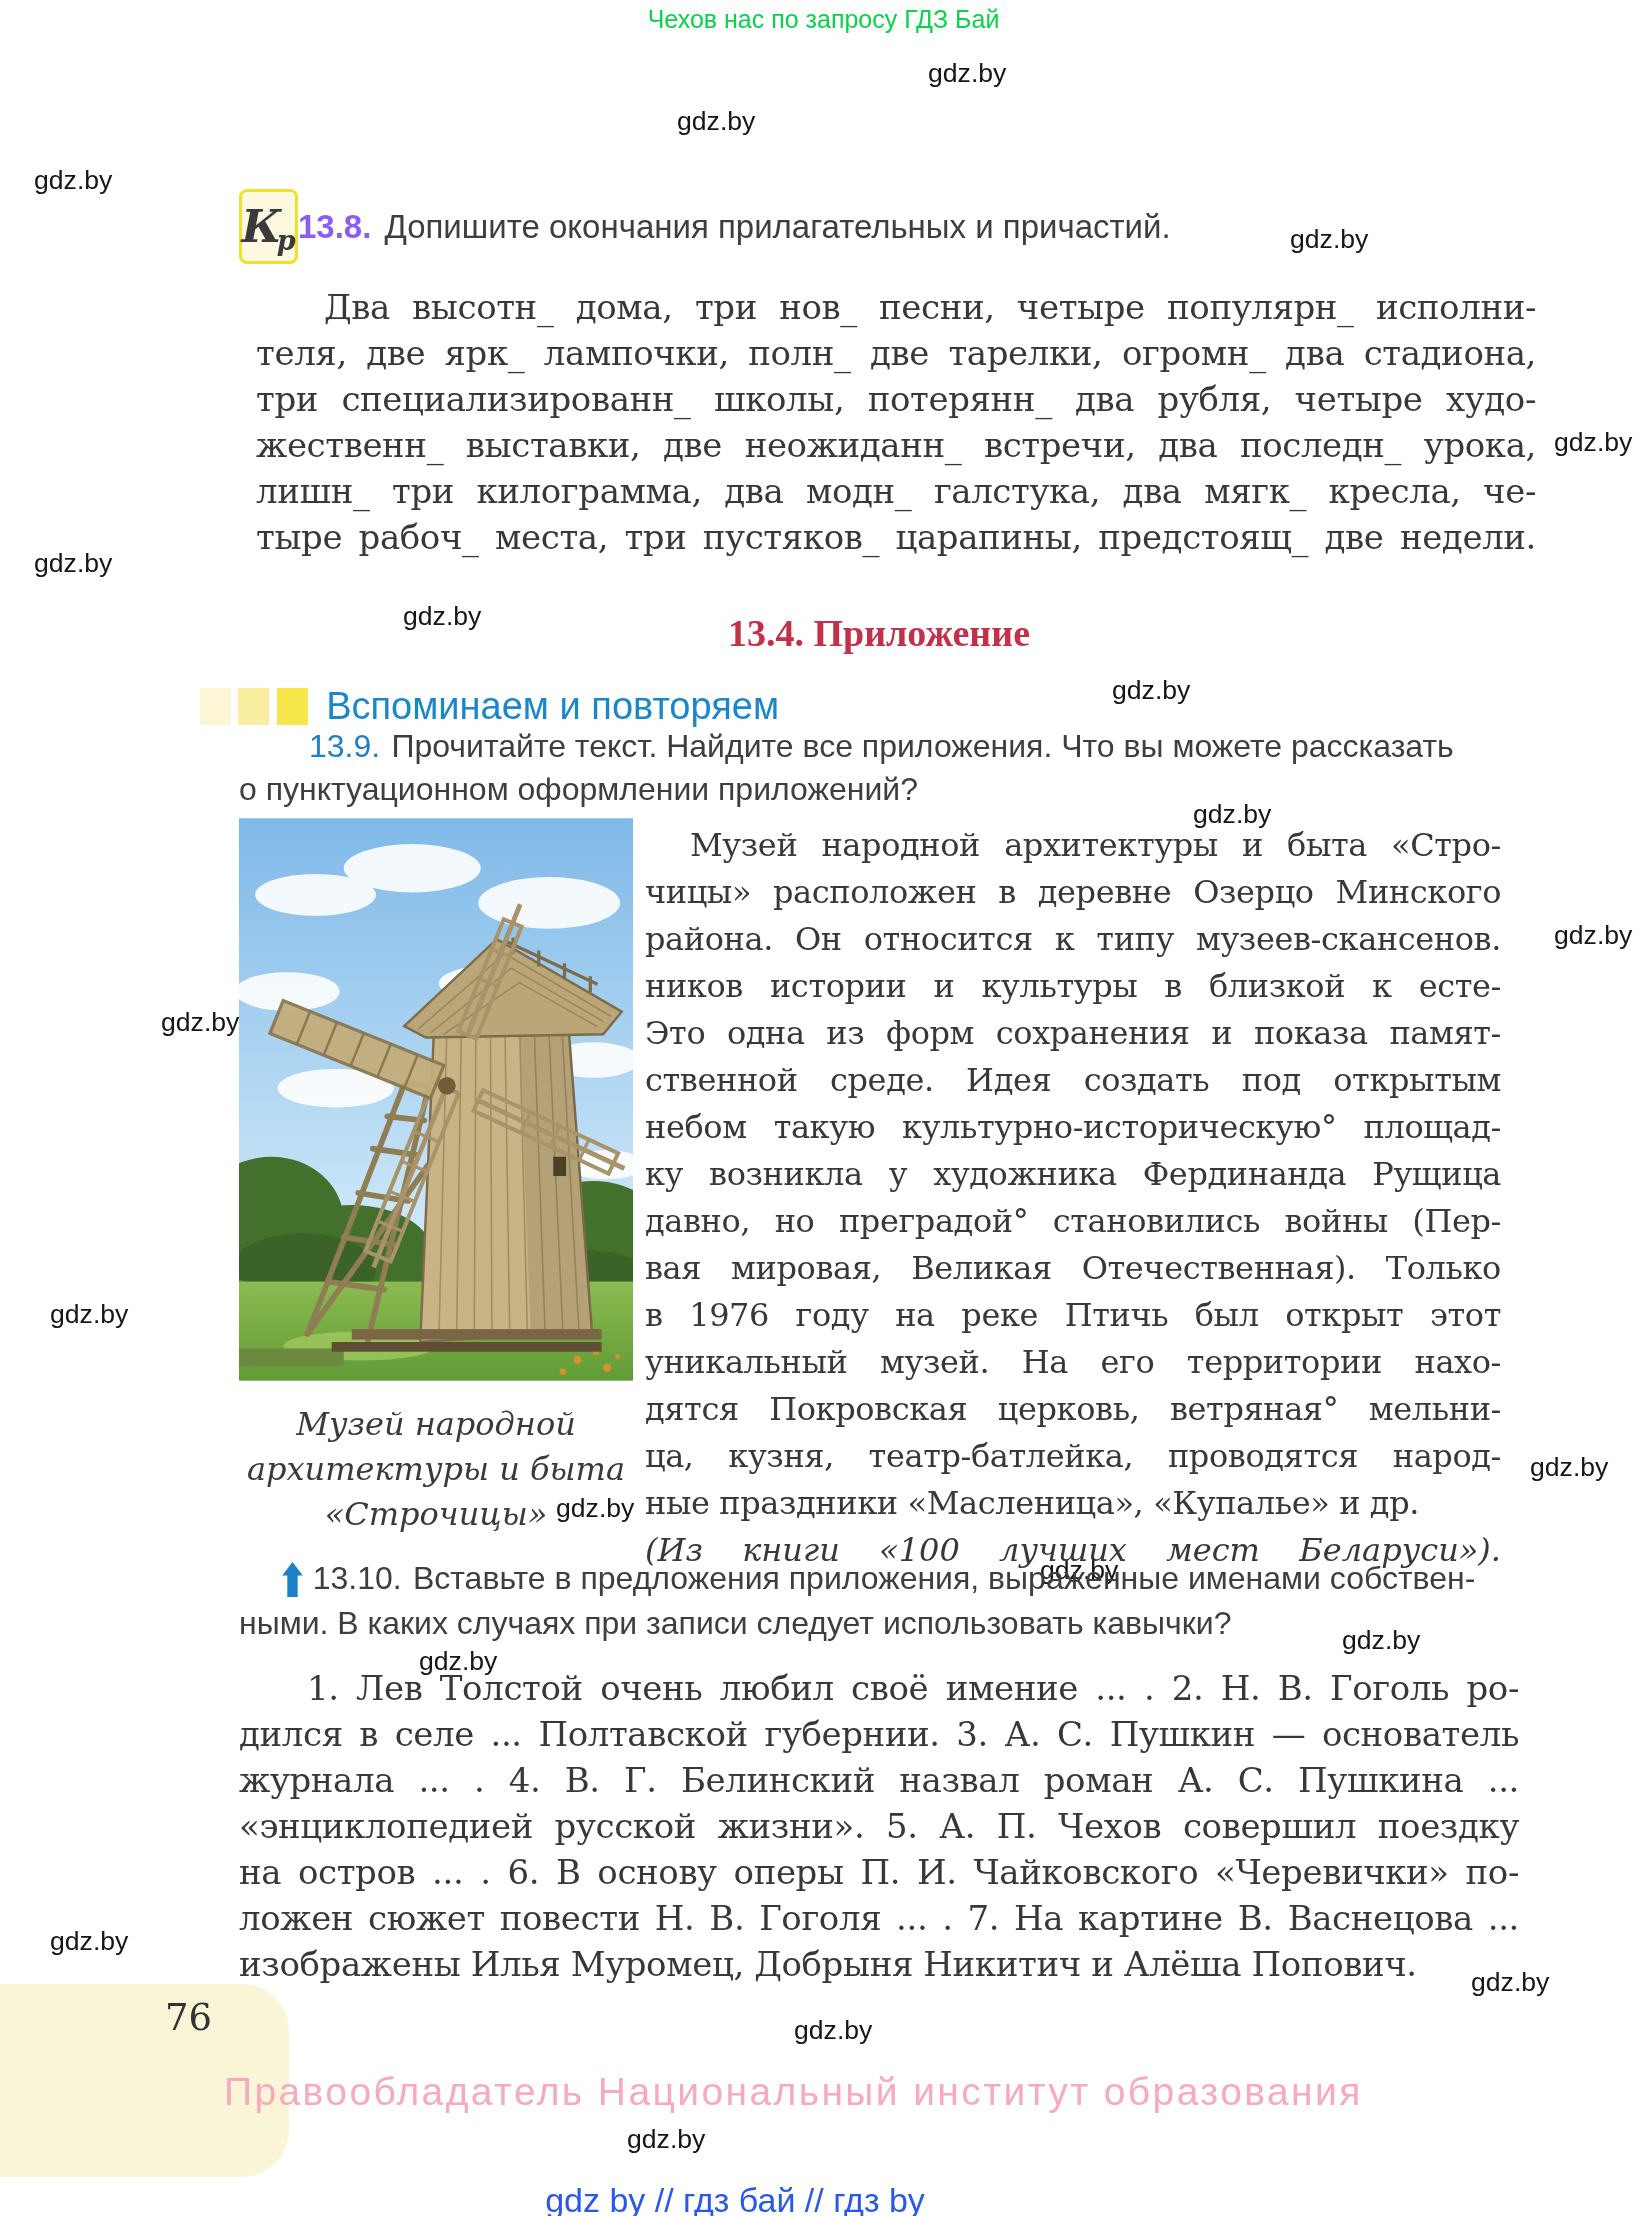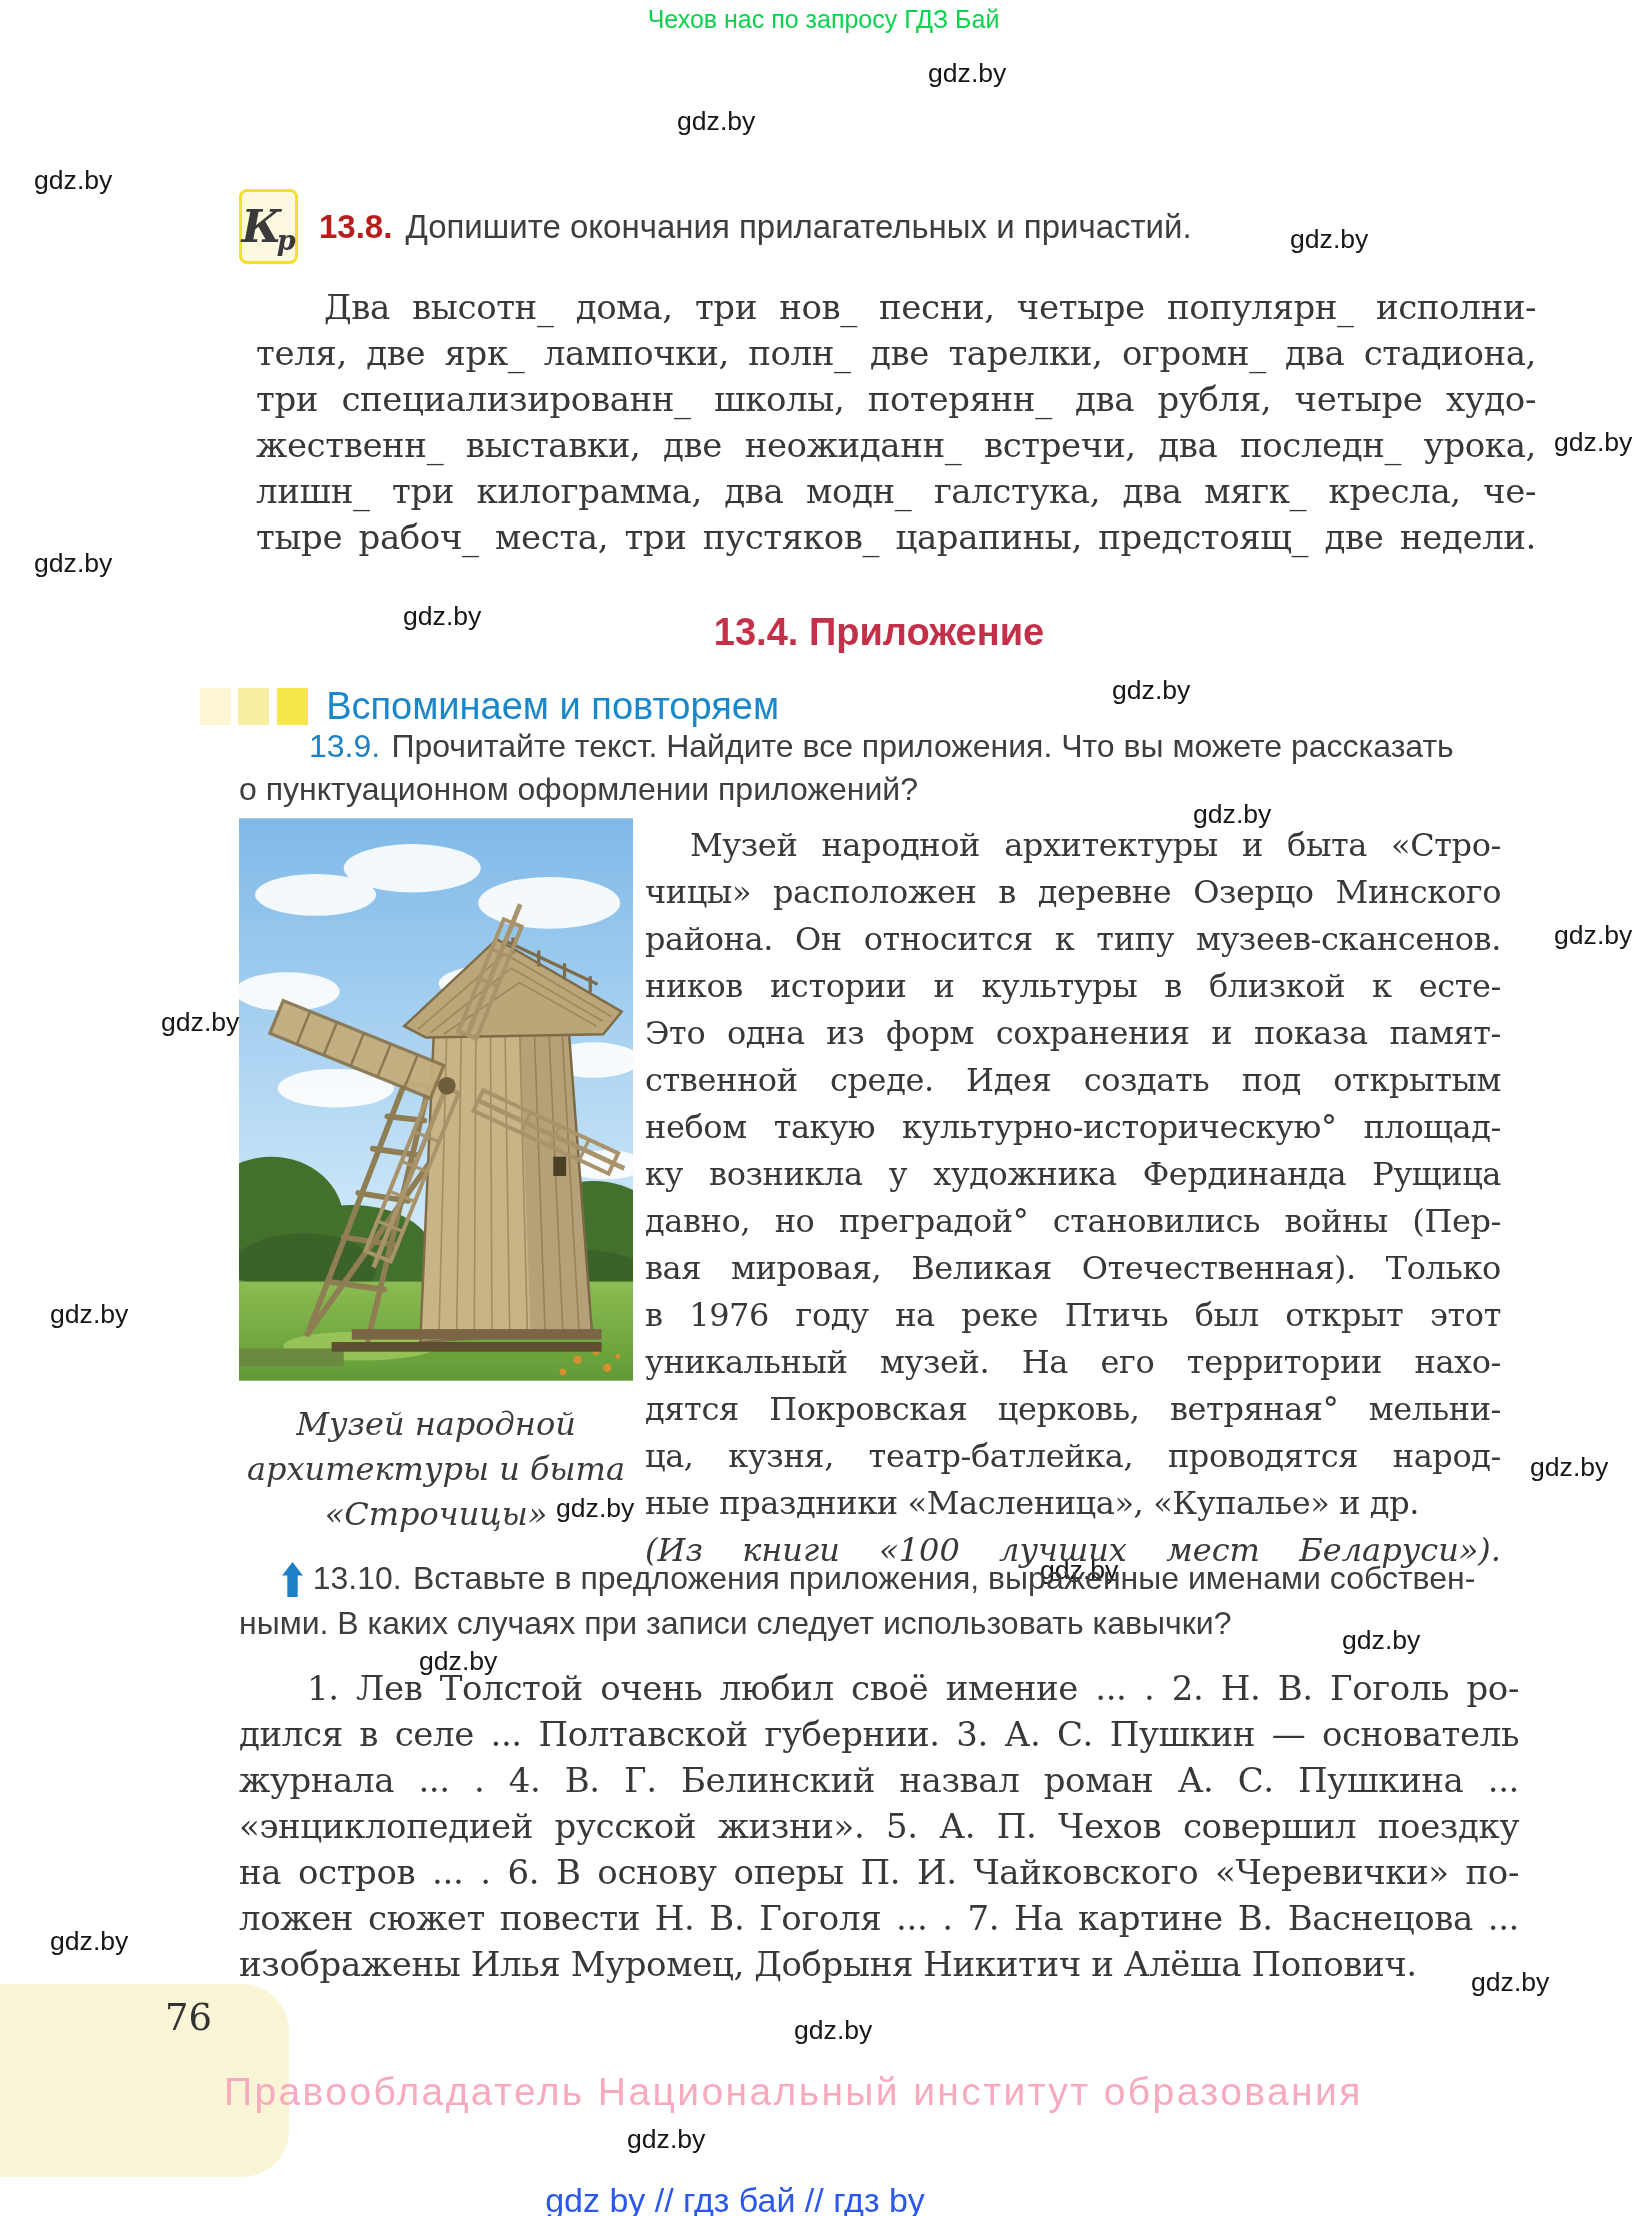--- a/index.html
+++ b/index.html
@@ -11,31 +11,31 @@
   
   .wm{position:absolute;font-size:26.6px;color:#161616;white-space:nowrap;
       font-family:Liberation Sans, sans-serif;}
   
   .ex138-head{position:absolute;left:239px;top:189px;display:flex;align-items:center;}
   .kr-box{width:53px;height:69px;border:3.2px solid #f2df2e;border-radius:8px;background:#fdf9e0;
           display:flex;align-items:center;justify-content:center;flex:0 0 auto;
           font-family:"DejaVu Serif",serif;font-style:italic;color:#3a3a3a;}
   .kr-k{font-size:44px;font-weight:600;line-height:1;}
   .kr-r{font-size:27px;font-weight:700;line-height:1;margin:27px 0 0 -4.8px;}
-  .ex-num{color:#b91c1c;font-weight:bold;font-size:33px;margin-left:21px;white-space:nowrap;}
+  .ex-num{color:#8b5cf6;font-weight:bold;font-size:33px;white-space:nowrap;}
   .ex-instr{color:#3e3e3e;font-size:33px;margin-left:13px;white-space:nowrap;}
   
   .serifpara{font-family:"DejaVu Serif",serif;font-size:34px;line-height:46px;
              color:#383838;letter-spacing:-0.4px;}
   .p138{position:absolute;left:221px;top:284px;width:1280px;margin-left:35px;}
   .p138 > div:first-child{text-indent:68px;}
   .jline{text-align:justify;text-align-last:justify;}
   
   .sec-title{position:absolute;top:611px;left:239px;width:1280px;text-align:center;
-             font-family:Liberation Sans, sans-serif;font-weight:bold;font-size:38px;color:#c4304a;}
+             font-family:Liberation Serif, serif;font-weight:bold;font-size:38px;color:#c4304a;}
   
   .subhead{position:absolute;left:200px;top:685px;display:flex;align-items:center;}
   .sq{width:31px;height:37px;margin-right:7.3px;flex:0 0 auto;}
   .sq1{background:#fcf6d6;}.sq2{background:#faefa0;}.sq3{background:#f8e64d;}
   .subhead-label{margin-left:11.3px;color:#1987ca;font-size:38px;white-space:nowrap;}
   
   .instr-line{position:absolute;font-size:32px;color:#3e3e3e;white-space:nowrap;}
   .ex139-l1{left:309px;top:728px;}
   .ex139-l2{left:239px;top:771px;}
   .in-num{color:#1d80c6;font-weight:normal;margin-right:11.3px;}

